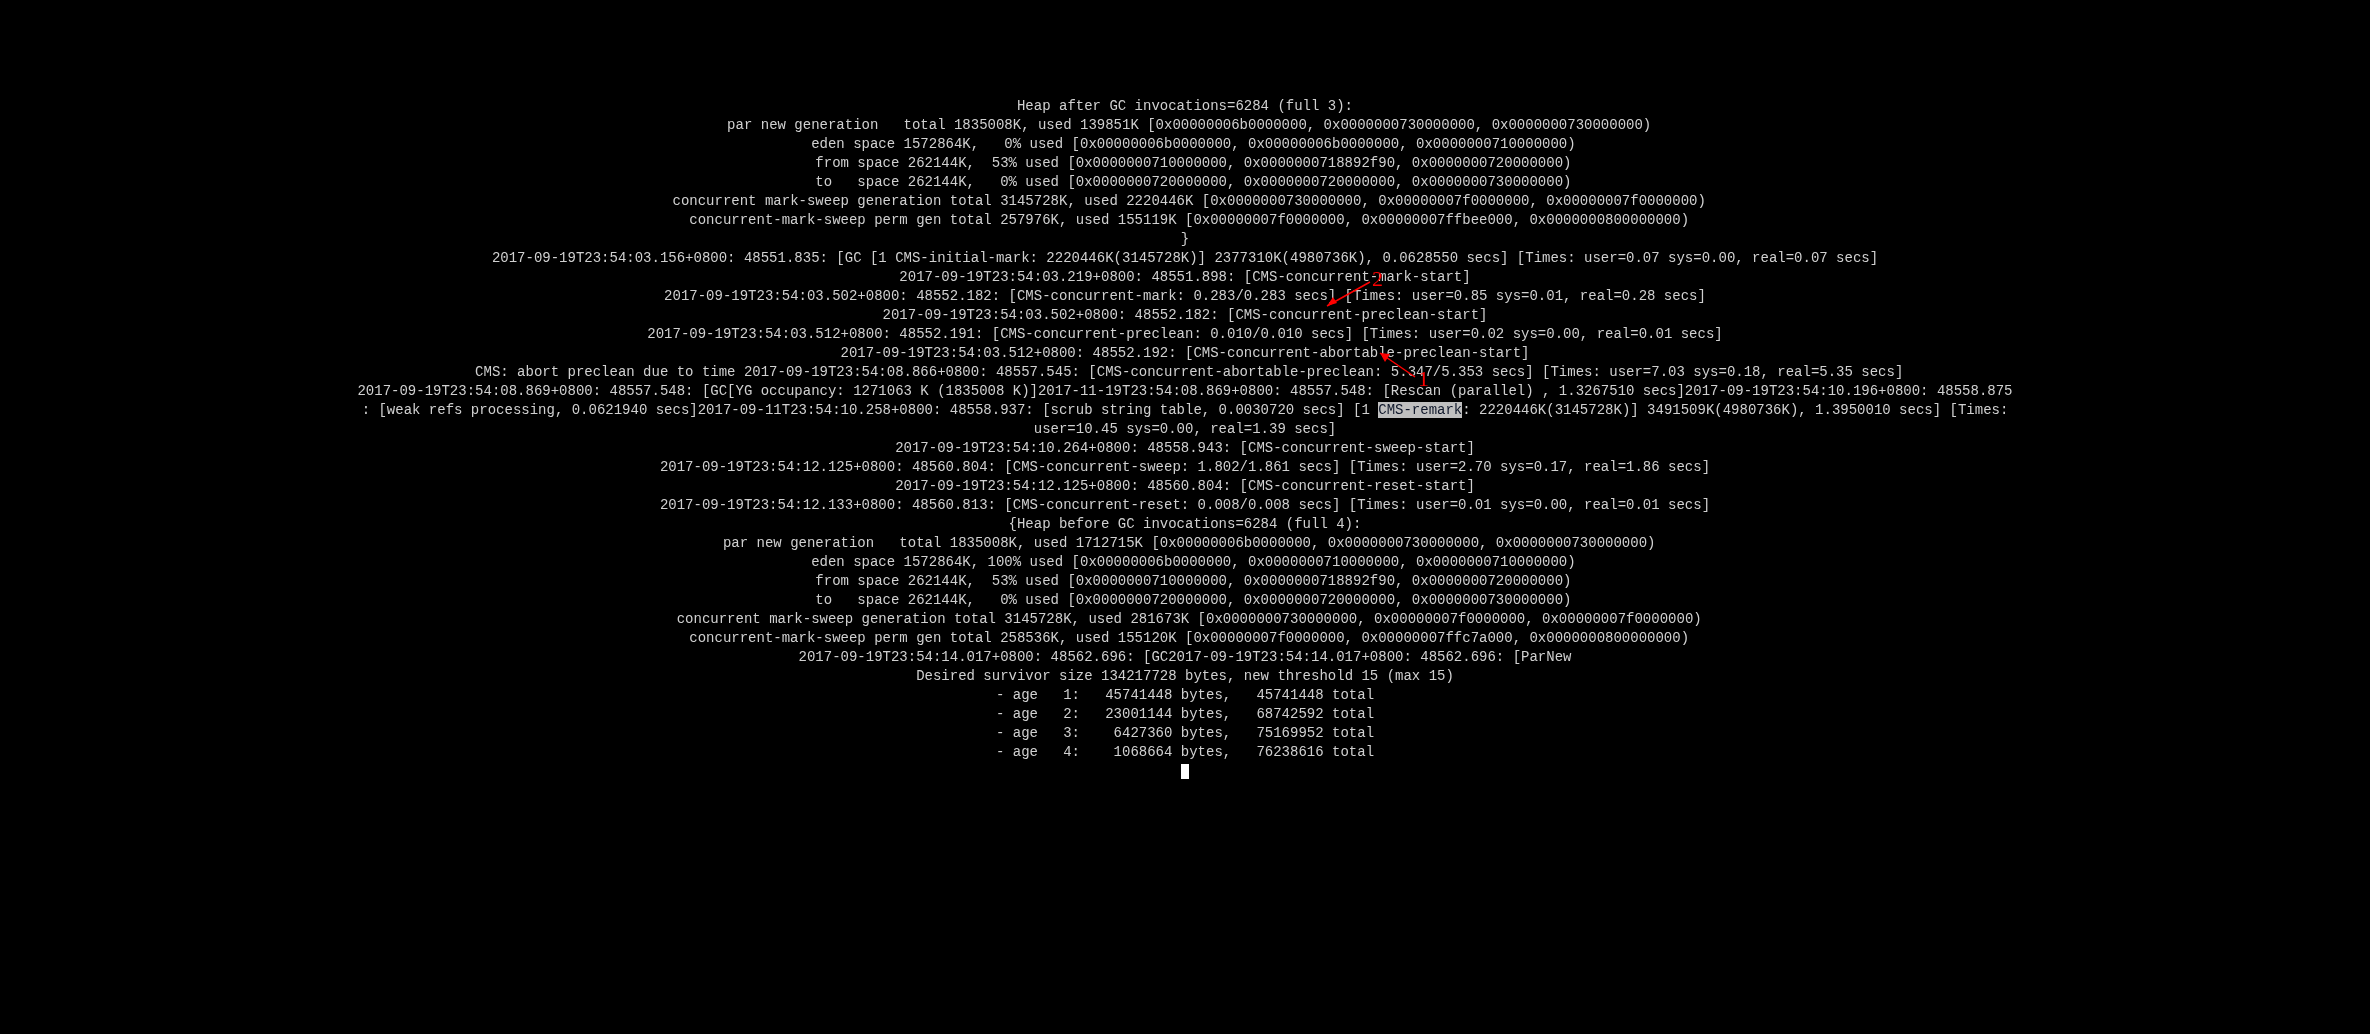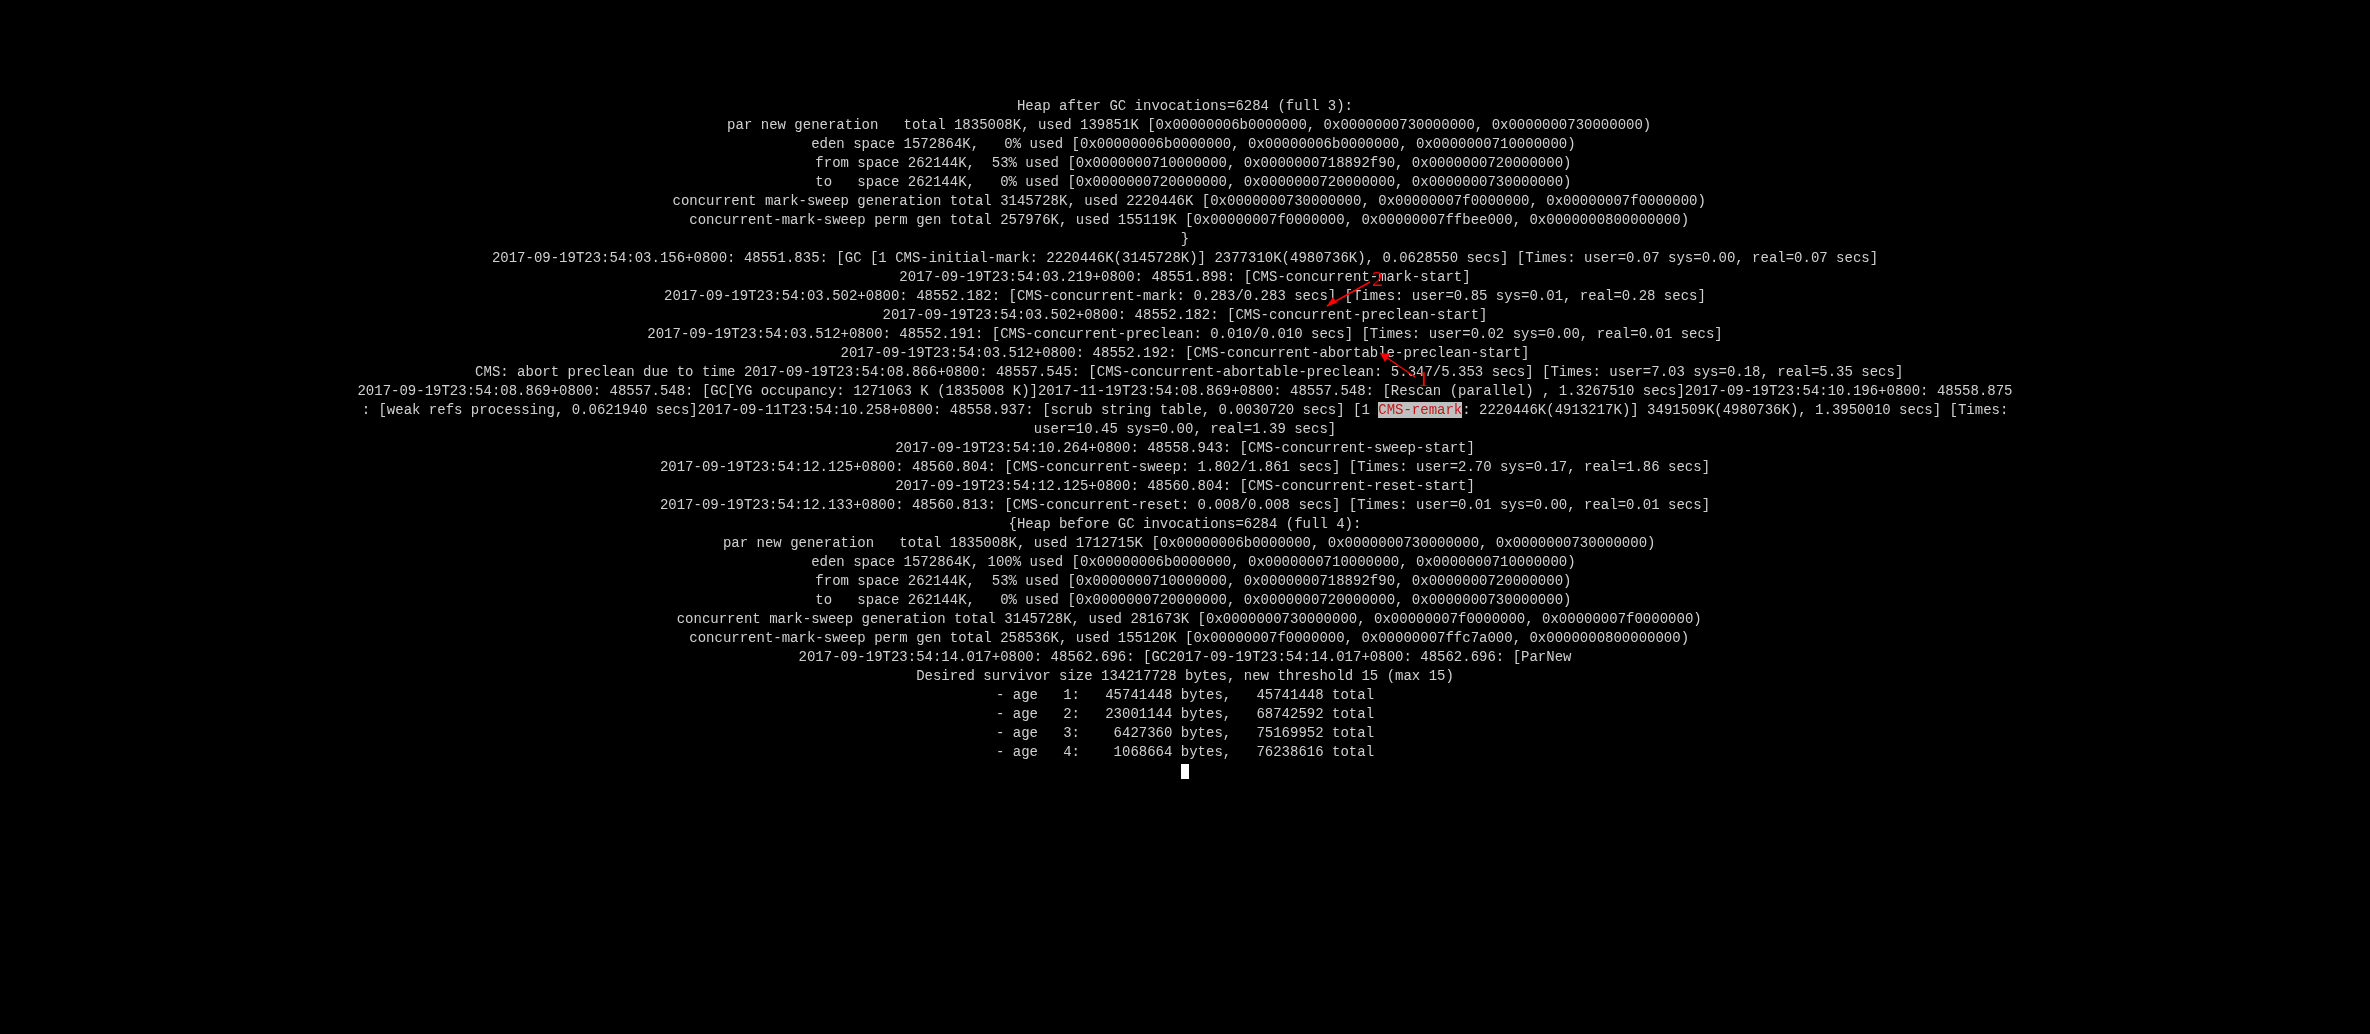--- a/index.html
+++ b/index.html
@@ -15,21 +15,21 @@
     width: 2370px;
     height: 1034px;
     position: relative;
   }
   .terminal {
     padding: 2px 0 0 0;
     text-align: center;
   }
   .hl {
     background: #c0c0c0;
-    color: #b91c1c;
+    color: #0f172a;
   }
   .annot {
     position: absolute;
     pointer-events: none;
   }
   .arrow-line {
     stroke: #ff0000;
     stroke-width: 1.5;
     fill: none;
   }
@@ -65,21 +65,21 @@
  concurrent-mark-sweep perm gen total 257976K, used 155119K [0x00000007f0000000, 0x00000007ffbee000, 0x0000000800000000)
 }
 2017-09-19T23:54:03.156+0800: 48551.835: [GC [1 CMS-initial-mark: 2220446K(3145728K)] 2377310K(4980736K), 0.0628550 secs] [Times: user=0.07 sys=0.00, real=0.07 secs]
 2017-09-19T23:54:03.219+0800: 48551.898: [CMS-concurrent-mark-start]
 2017-09-19T23:54:03.502+0800: 48552.182: [CMS-concurrent-mark: 0.283/0.283 secs] [Times: user=0.85 sys=0.01, real=0.28 secs]
 2017-09-19T23:54:03.502+0800: 48552.182: [CMS-concurrent-preclean-start]
 2017-09-19T23:54:03.512+0800: 48552.191: [CMS-concurrent-preclean: 0.010/0.010 secs] [Times: user=0.02 sys=0.00, real=0.01 secs]
 2017-09-19T23:54:03.512+0800: 48552.192: [CMS-concurrent-abortable-preclean-start]
  CMS: abort preclean due to time 2017-09-19T23:54:08.866+0800: 48557.545: [CMS-concurrent-abortable-preclean: 5.347/5.353 secs] [Times: user=7.03 sys=0.18, real=5.35 secs]</span>
 <span>2017-09-19T23:54:08.869+0800: 48557.548: [GC[YG occupancy: 1271063 K (1835008 K)]2017-11-19T23:54:08.869+0800: 48557.548: [Rescan (parallel) , 1.3267510 secs]2017-09-19T23:54:10.196+0800: 48558.875</span>
-<span>: [weak refs processing, 0.0621940 secs]2017-09-11T23:54:10.258+0800: 48558.937: [scrub string table, 0.0030720 secs] [1 </span><span class="hl">CMS-remark</span><span>: 2220446K(4913217K)] 3491509K(4980736K), 1.3950010 secs] [Times:</span>
+<span>: [weak refs processing, 0.0621940 secs]2017-09-11T23:54:10.258+0800: 48558.937: [scrub string table, 0.0030720 secs] [1 </span><span class="hl">CMS-remark</span><span>: 2220446K(3145728K)] 3491509K(4980736K), 1.3950010 secs] [Times:</span>
 <span id="block2">user=10.45 sys=0.00, real=1.39 secs]
 2017-09-19T23:54:10.264+0800: 48558.943: [CMS-concurrent-sweep-start]
 2017-09-19T23:54:12.125+0800: 48560.804: [CMS-concurrent-sweep: 1.802/1.861 secs] [Times: user=2.70 sys=0.17, real=1.86 secs]
 2017-09-19T23:54:12.125+0800: 48560.804: [CMS-concurrent-reset-start]
 2017-09-19T23:54:12.133+0800: 48560.813: [CMS-concurrent-reset: 0.008/0.008 secs] [Times: user=0.01 sys=0.00, real=0.01 secs]
 {Heap before GC invocations=6284 (full 4):
  par new generation   total 1835008K, used 1712715K [0x00000006b0000000, 0x0000000730000000, 0x0000000730000000)
   eden space 1572864K, 100% used [0x00000006b0000000, 0x0000000710000000, 0x0000000710000000)
   from space 262144K,  53% used [0x0000000710000000, 0x0000000718892f90, 0x0000000720000000)
   to   space 262144K,   0% used [0x0000000720000000, 0x0000000720000000, 0x0000000730000000)

